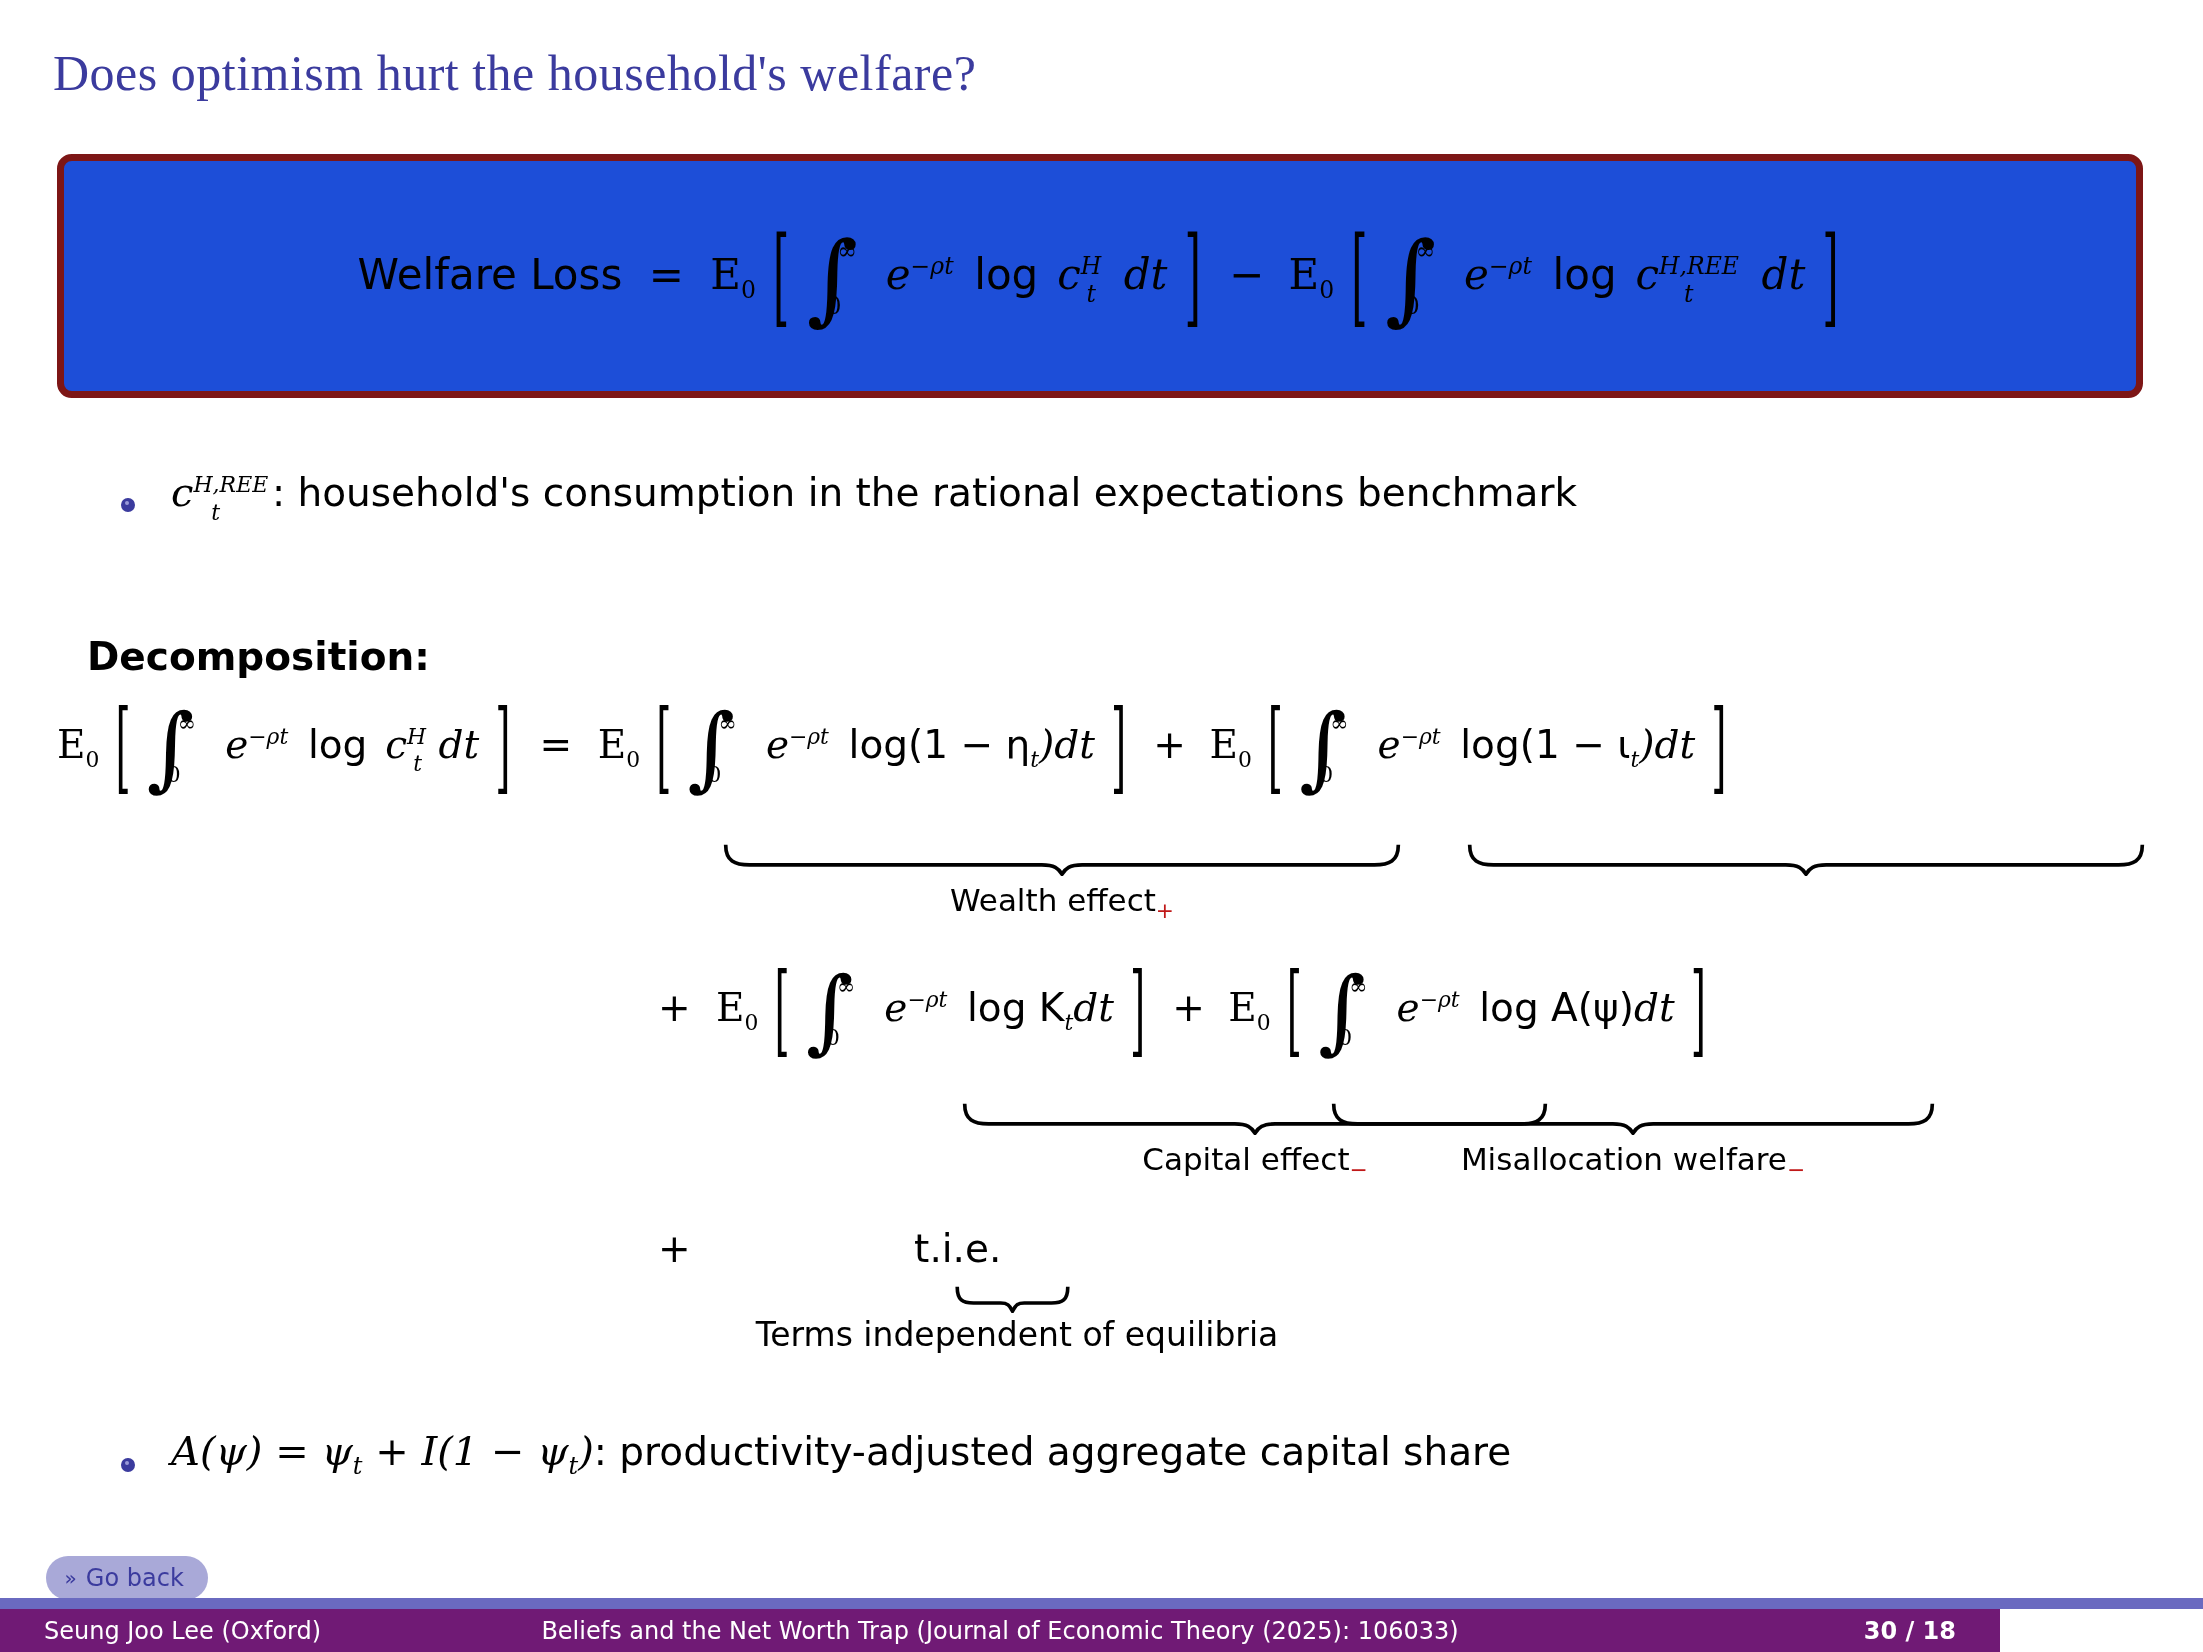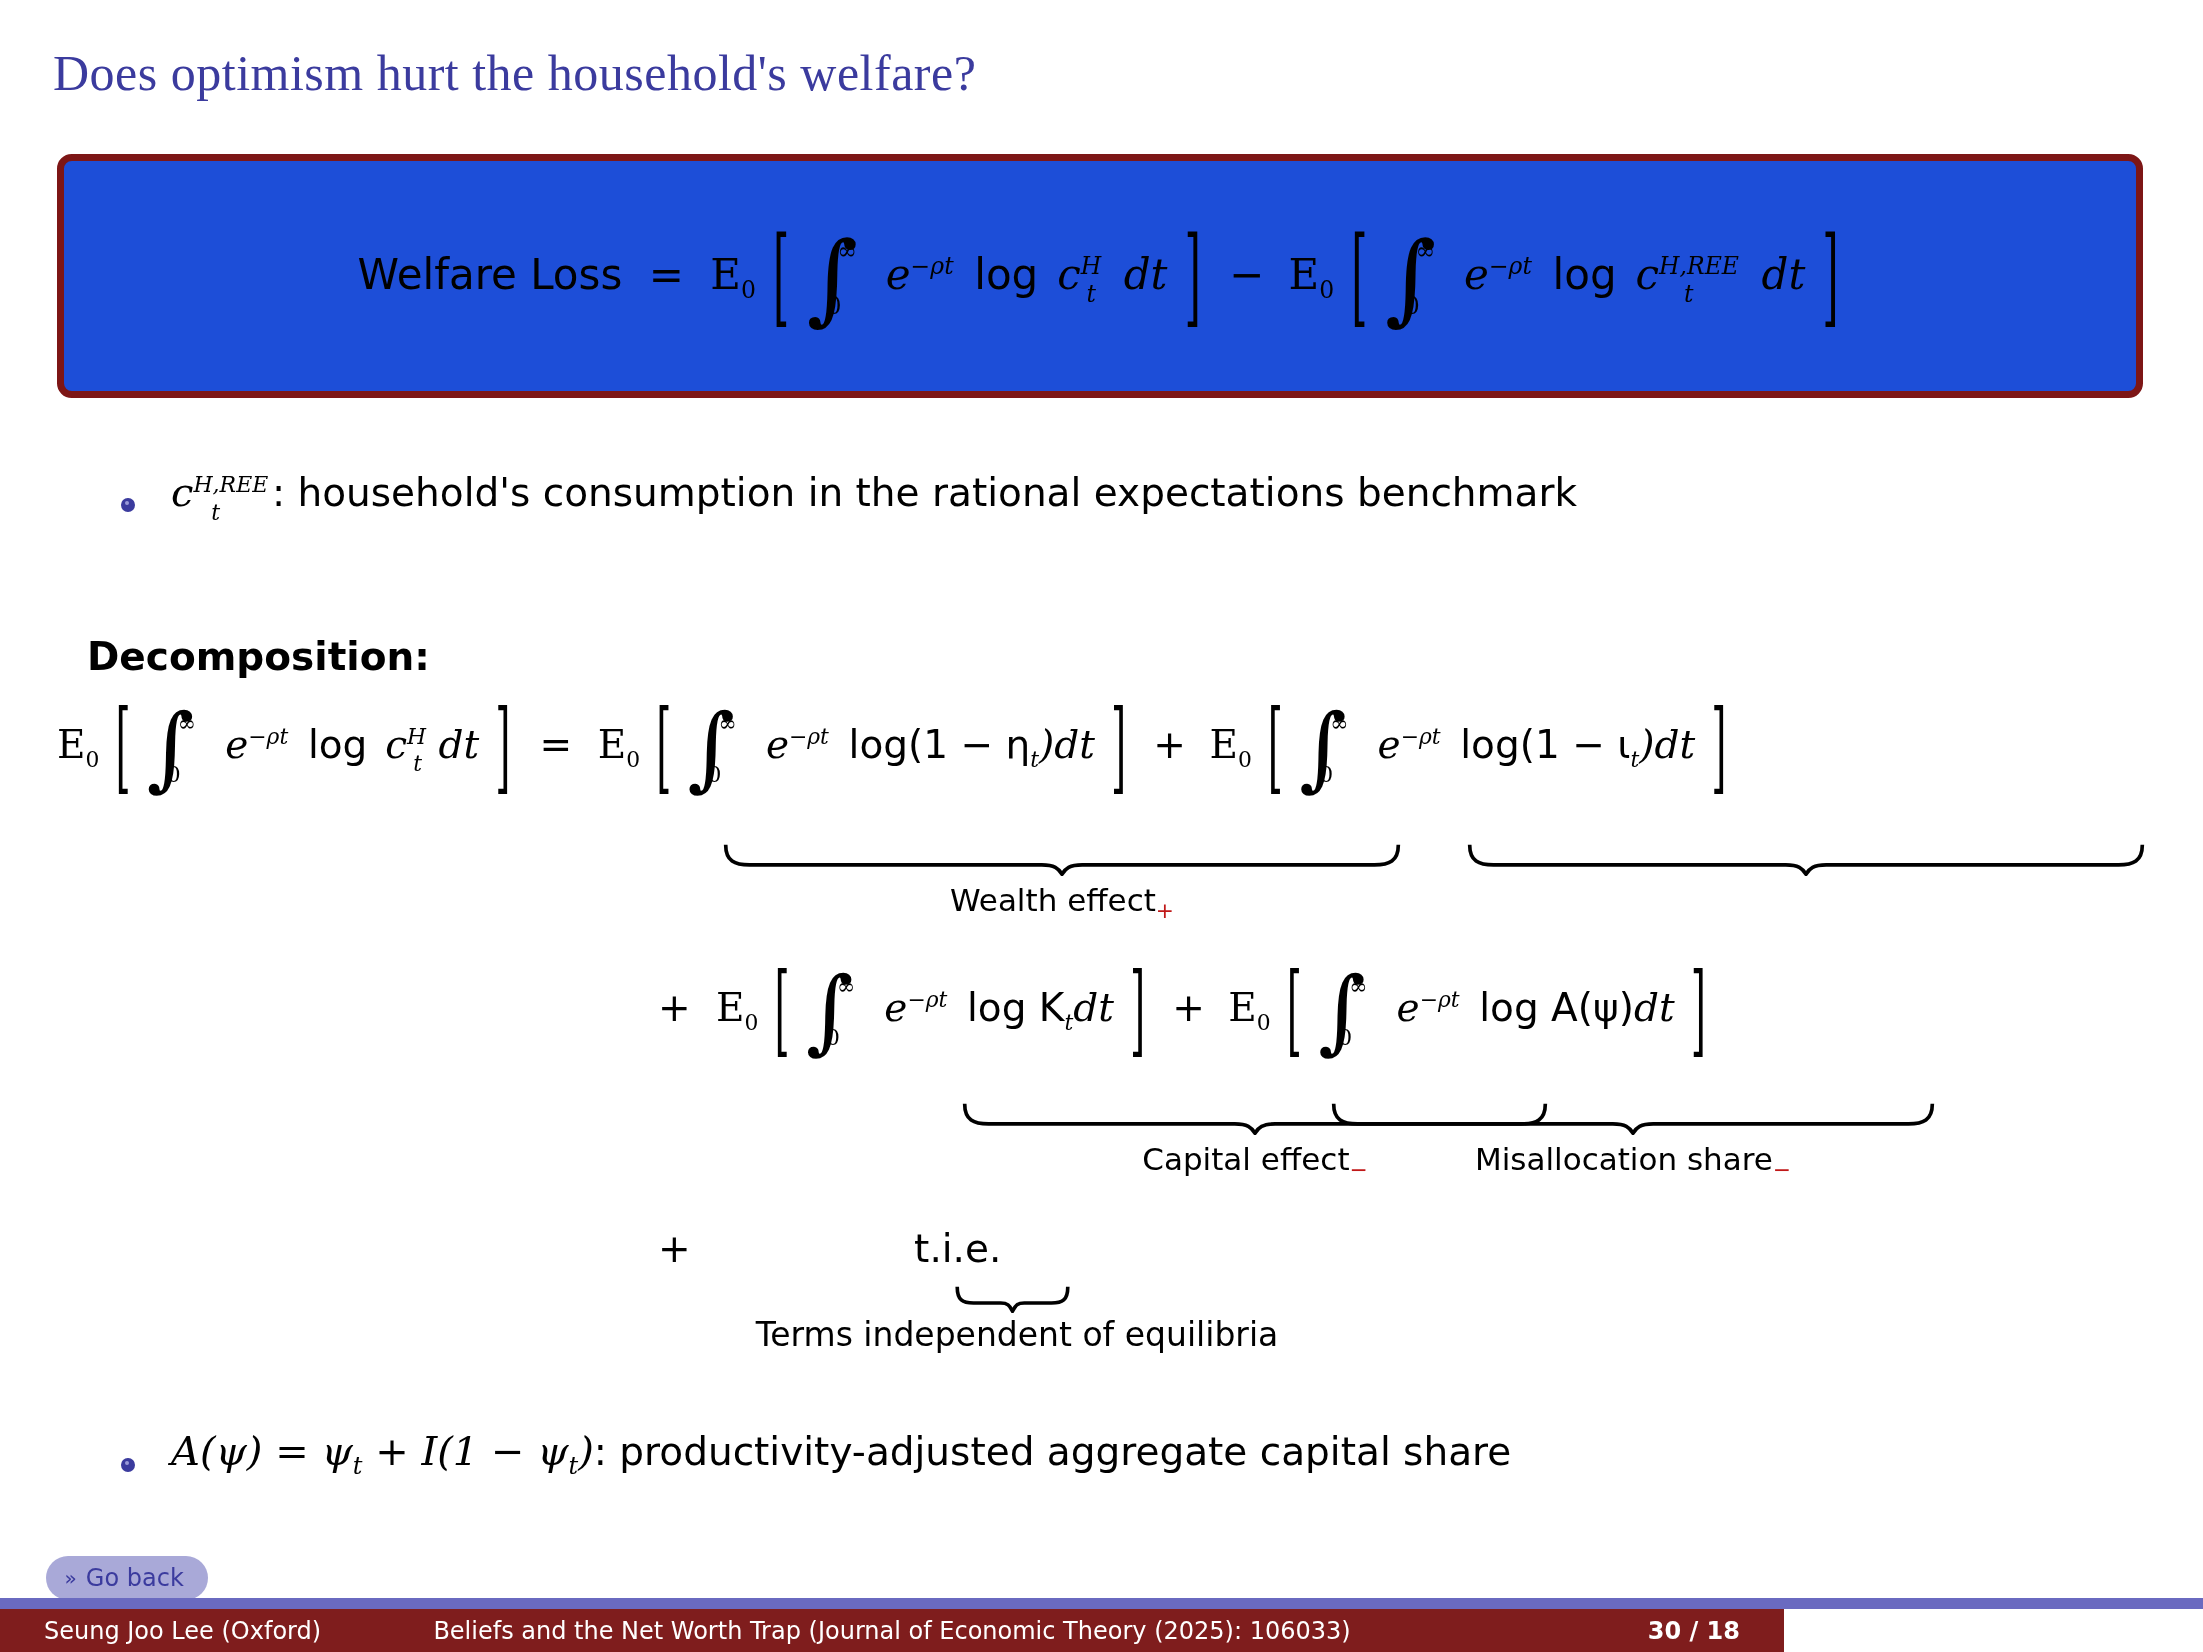--- a/index.html
+++ b/index.html
@@ -190,23 +190,23 @@
   .goback .arrows {
     font-size: 20px;
     color: #3b3b9e;
   }
 
   
   .footer {
     position: absolute;
     left: 0;
     top: 1609px;
-    width: 1784px;
+    width: 2000px;
     height: 44px;
-    background: #7f1d1d;
+    background: #701a75;
     color: #ffffff;
     font-size: 24px;
     display: flex;
     align-items: center;
   }
   .footer .left {
     position: absolute;
     left: 44px;
     white-space: nowrap;
   }
@@ -380,21 +380,21 @@
   <div class="brace-label" style="left:961px; top:1141px; width:588px;">
     <span>Capital effect</span><sub class="minus-red" style="font-size:0.7em;">−</sub>
   </div>
 
   <div class="brace" style="left:1330px; top:1100px;">
     <svg width="606" height="35" viewBox="0 0 660 38">
       <path d="M4,4 C4,22 14,26 30,26 L308,26 C322,26 326,30 330,36 C334,30 338,26 352,26 L630,26 C646,26 656,22 656,4" fill="none" stroke="#000" stroke-width="4"></path>
     </svg>
   </div>
   <div class="brace-label" style="left:1330px; top:1141px; width:606px;">
-    <span>Misallocation share</span><sub class="minus-red" style="font-size:0.7em;">−</sub>
+    <span>Misallocation welfare</span><sub class="minus-red" style="font-size:0.7em;">−</sub>
   </div>
 
   <div class="math" style="position:absolute; left:658px; top:1229px; font-size:39px;">
     <span class="mroman">+</span>
     <span class="mroman" style="margin-left:211px;">t.i.e.</span>
   </div>
   <div class="brace" style="left:953px; top:1284px;">
     <svg width="119" height="29" viewBox="0 0 130 32">
       <path d="M4,3 C4,18 10,21 22,21 L52,21 C61,21 62,25 65,30 C68,25 69,21 78,21 L108,21 C120,21 126,18 126,3" fill="none" stroke="#000" stroke-width="4"></path>
     </svg>

